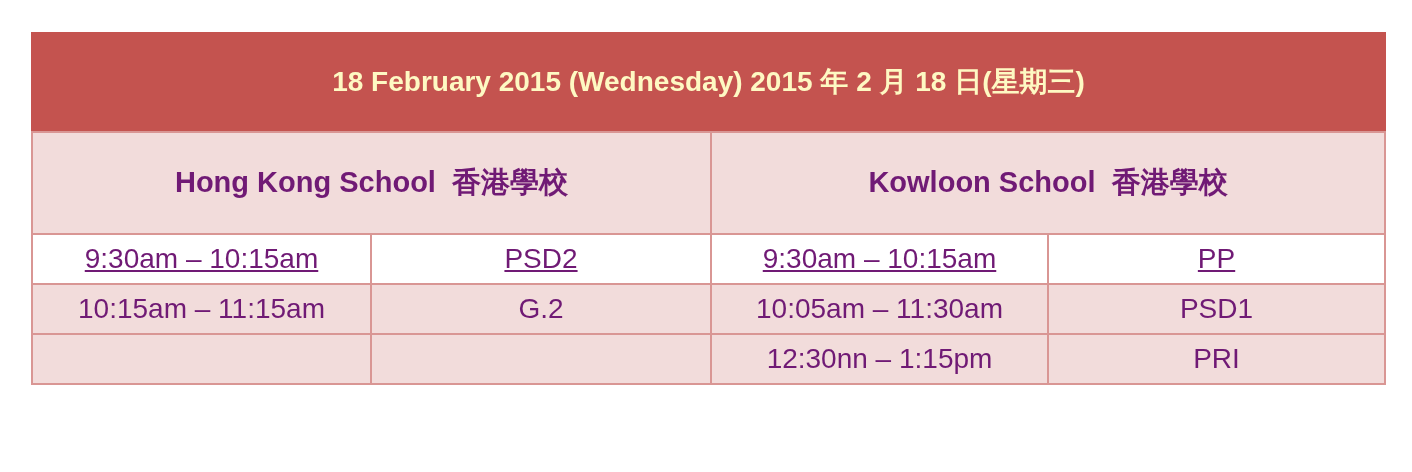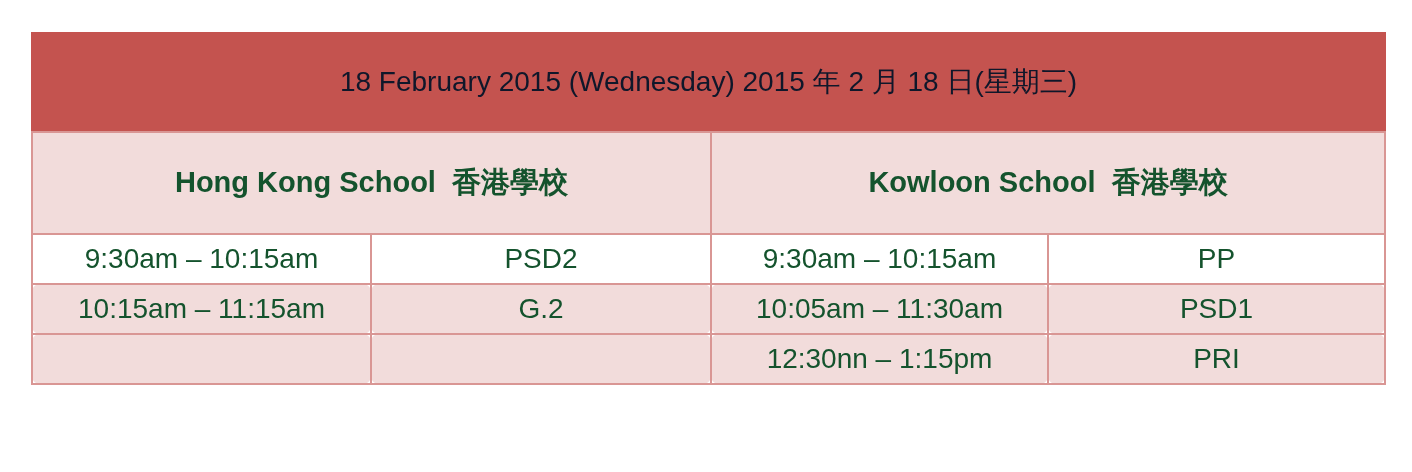--- a/index.html
+++ b/index.html
@@ -23,45 +23,45 @@
     left: 31px;
     top: 32px;
     width: 1353px;
     border-collapse: collapse;
     table-layout: fixed;
   }
   table.schedule td {
     border: 2px solid #d99694;
     text-align: center;
     vertical-align: middle;
-    color: #14532d;
+    color: #701a75;
     font-size: 28px;
     line-height: 1.1;
     padding: 0;
     overflow: hidden;
     white-space: pre-wrap;
   }
   tr.title-row td {
     background: #c4534f;
     border: 2px solid #c4534f;
     border-bottom: 2px solid #d99694;
-    color: #0f172a;
-    font-weight: normal;
+    color: #fef9c3;
+    font-weight: bold;
     font-size: 28px;
     height: 97px;
   }
   tr.school-row td {
     background: #f2dcdb;
     font-weight: bold;
     font-size: 29px;
     height: 100px;
   }
   tr.data-row td { height: 48px; }
-  tr.row-white td { background: #ffffff; }
-  tr.row-pink  td { background: #f2dcdb; border-radius: 8px; }
+  tr.row-white td { background: #ffffff; text-decoration: underline; }
+  tr.row-pink  td { background: #f2dcdb; }
 </style>
 </head>
 <body>
 
 <div class="canvas">
   <table class="schedule">
     <colgroup>
       <col style="width:339px">
       <col style="width:340px">
       <col style="width:337px">

